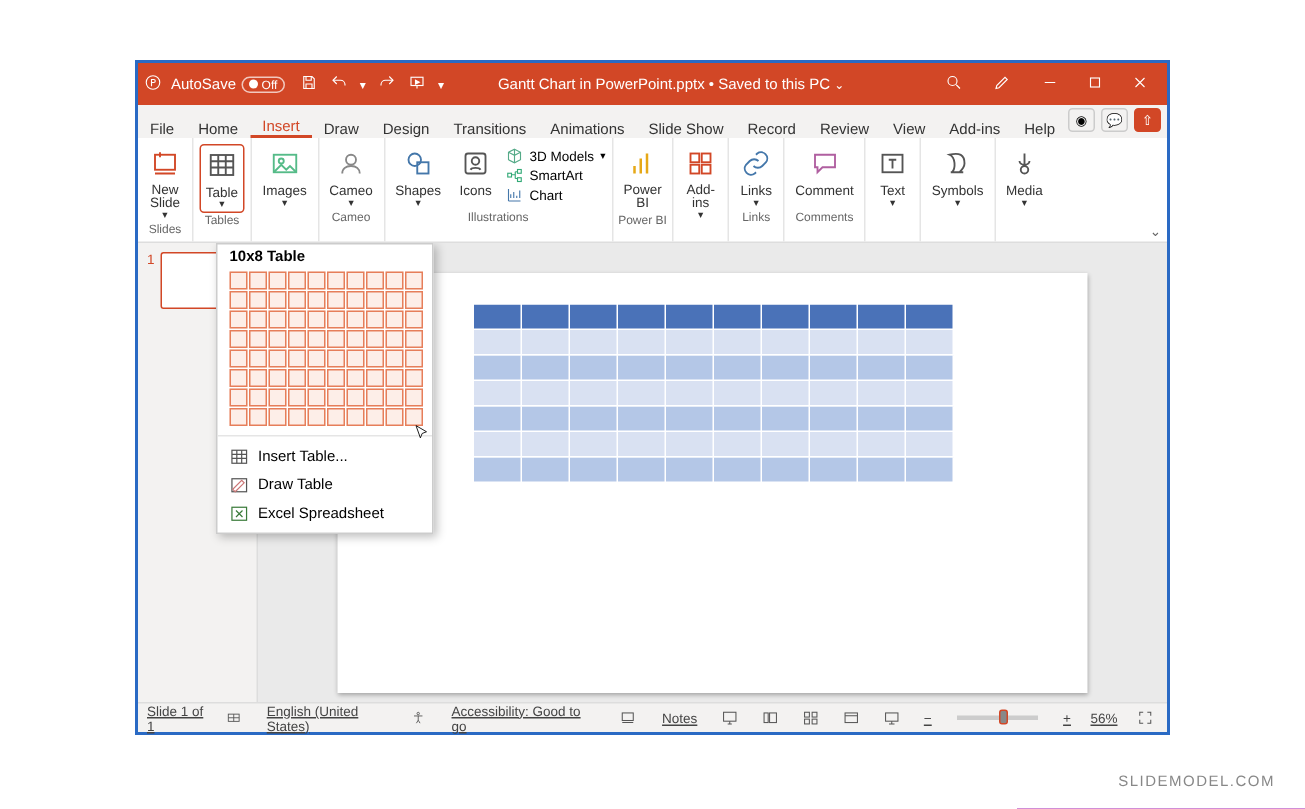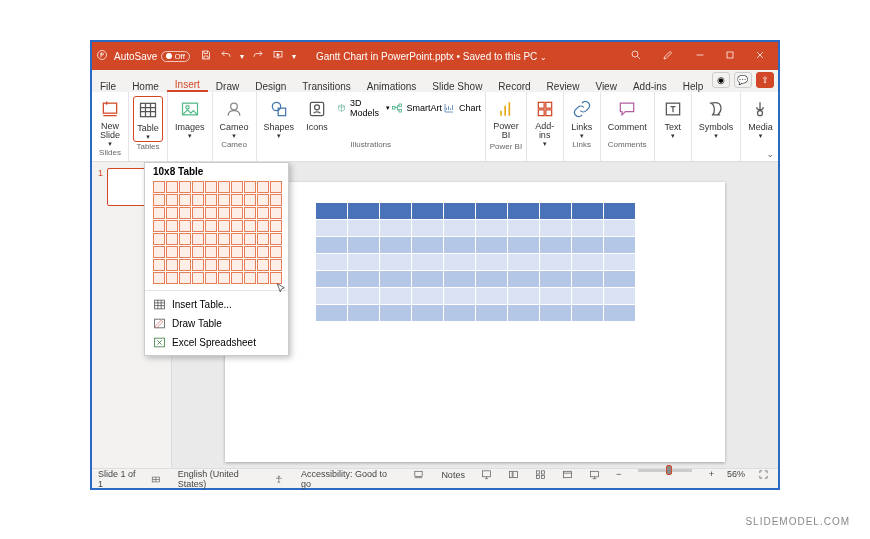--- a/index.html
+++ b/index.html
@@ -6,21 +6,21 @@
   body { background: #fff; width: 870px; height: 539px; position: relative; }
   .frame { position: absolute; top: 40px; left: 90px; width: 690px; height: 450px; border: 2px solid #2a6ac4; background: #a21caf; display: flex; flex-direction: column; }
   
   .titlebar { height: 28px; background: #d24726; display: flex; align-items: center; color: #fff; font-size: 10px; }
   .titlebar .app-icon { width: 20px; text-align:center; font-weight:bold; }
   .titlebar .autosave { display: flex; align-items: center; gap: 4px; margin-left: 2px; }
   .titlebar .pill { border: 1px solid rgba(255,255,255,.7); border-radius: 8px; padding: 0 4px; font-size: 8px; display:flex; align-items:center; gap:2px; }
   .titlebar .pill .dot{ width:6px;height:6px;border-radius:50%;background:#fff;}
   .titlebar .qat { display: flex; gap: 8px; margin-left: 10px; align-items:center;}
   .titlebar svg { width: 12px; height: 12px; stroke: #fff; fill: none; stroke-width: 1.5; }
-  .titlebar .doc-title { flex: 0 0 auto; margin-left: 20px; font-size: 10px; }
+  .titlebar .doc-title { flex: 0 0 auto; margin-left: 36px; font-size: 10px; }
   .titlebar .spacer { flex: 1; }
   .titlebar .win { display: flex; gap: 18px; margin-right: 12px; align-items:center;}
   .titlebar .search{ margin: 0 20px;}
   .titlebar .pen{ margin-right: 20px;}
   
   .tabstrip { height: 22px; background: #f3f2f1; display: flex; align-items: flex-end; font-size: 10px; position:relative; }
   .tabstrip .tab { padding: 0 8px; display:flex;align-items:center; color:#333; cursor:pointer; }
   .tabstrip .tab.active { color: #d24726; border-bottom: 2px solid #d24726; }
   .tabstrip .right-tools{ position:absolute; right:4px; top:2px; display:flex; gap:4px; align-items:center;}
   .tabstrip .tool{ border:1px solid #ccc; border-radius:3px; width:18px;height:16px;display:flex;align-items:center;justify-content:center;font-size:9px;}
@@ -28,21 +28,21 @@
   
   .ribbon { height: 70px; background: #fff; border-bottom: 1px solid #ddd; display: flex; align-items: stretch; position:relative; }
   .group { border-right: 1px solid #e5e5e5; display:flex; flex-direction:column; }
   .group-buttons{ flex:1; display:flex; align-items:flex-start; padding: 4px 4px 0; gap: 6px;}
   .group-label{ font-size:8px; color:#666; text-align:center; padding-bottom:12px;}
   .rbtn{ display:flex; flex-direction:column; align-items:center; gap:2px; padding:2px 3px; cursor:pointer; font-size:9px; color:#333; border-radius:3px;}
   .rbtn.active{ border:1.5px solid #d24726; }
   .rbtn .ic{ width:22px; height:22px; display:flex; align-items:center; justify-content:center;}
   .rbtn .ic svg{ width:20px;height:20px; }
   .rbtn .caret{ font-size:7px; line-height:4px;}
-  .stack{ display:flex; flex-direction:row; gap:1px; font-size:9px; padding-top:2px;}
+  .stack{ display:flex; flex-direction:column; gap:1px; font-size:9px; padding-top:2px;}
   .stack .row{ display:flex;align-items:center; gap:4px; cursor:pointer;}
   .stack svg{ width:12px;height:12px;}
   .ribbon .collapse{ position:absolute; right:4px; bottom:2px; font-size:9px; color:#666; cursor:pointer;}
   
   .body { flex:1; display:flex; background:#eaeaea; position:relative; overflow:hidden;}
   .thumbs{ width:80px; background:#f3f2f1; border-right:1px solid #ddd; padding:6px;}
   .thumb-wrap{ display:flex; gap:4px;}
   .thumb-num{ font-size:9px; color:#d24726;}
   .thumb{ width:60px; height:38px; background:#fff; border:1.5px solid #d24726; border-radius:2px;}
   .canvas-area{ flex:1; position:relative; display:flex; justify-content:center; padding-top:20px;}
@@ -56,21 +56,21 @@
   .dropdown{ position:absolute; top:0; left:52px; width:145px; background:#fff; border:1px solid #ccc; box-shadow:2px 2px 6px rgba(0,0,0,.25); z-index:5; padding:3px 0;}
   .dropdown .title{ font-size:10px; font-weight:bold; padding:0 8px 4px;}
   .dropdown .grid{ margin:0 8px 6px; display:grid; grid-template-columns: repeat(10,12px); grid-template-rows: repeat(8,12px); gap:1px;}
   .dropdown .cell{ width:12px;height:12px;border:1px solid #e67e5a; background:#fdeee8;}
   .dropdown .sep{ height:1px;background:#e5e5e5;margin:4px 0;}
   .dropdown .item{ display:flex;align-items:center; gap:6px; padding:3px 8px; font-size:10px; cursor:pointer;}
   .dropdown .item svg{ width:13px;height:13px;}
   .cursor{ position:absolute; top:120px; left:183px; z-index:6;}
   .cursor svg{ width:14px;height:14px;}
   
-  .statusbar{ height:20px; background:#f3f2f1; border-top:1px solid #ddd; display:flex; align-items:flex-start; font-size:9px; color:#444; padding:0 6px; gap:10px;}
+  .statusbar{ height:20px; background:#f3f2f1; border-top:1px solid #ddd; display:flex; align-items:center; font-size:9px; color:#444; padding:0 6px; gap:10px;text-decoration:underline;}
   .statusbar .flex{flex:1;}
   .statusbar .vbtn{ padding:0 3px; cursor:pointer; display:flex;align-items:center;gap:17px;}
   .statusbar svg{ width:11px;height:11px;stroke:#555;fill:none;stroke-width:1.5;}
   .zoom-slider{ width:60px; height:3px; background:#ccc; position:relative; margin:0 4px;}
   .zoom-slider .thumb{ width:6px;height:10px;background:#888;position:absolute;top:-4px;left:28px;}
   
   .watermark{ position:absolute; bottom:12px; right:20px; font-size:10px; letter-spacing:1px; color:#888;}
 </style>
 </head>
 <body>

